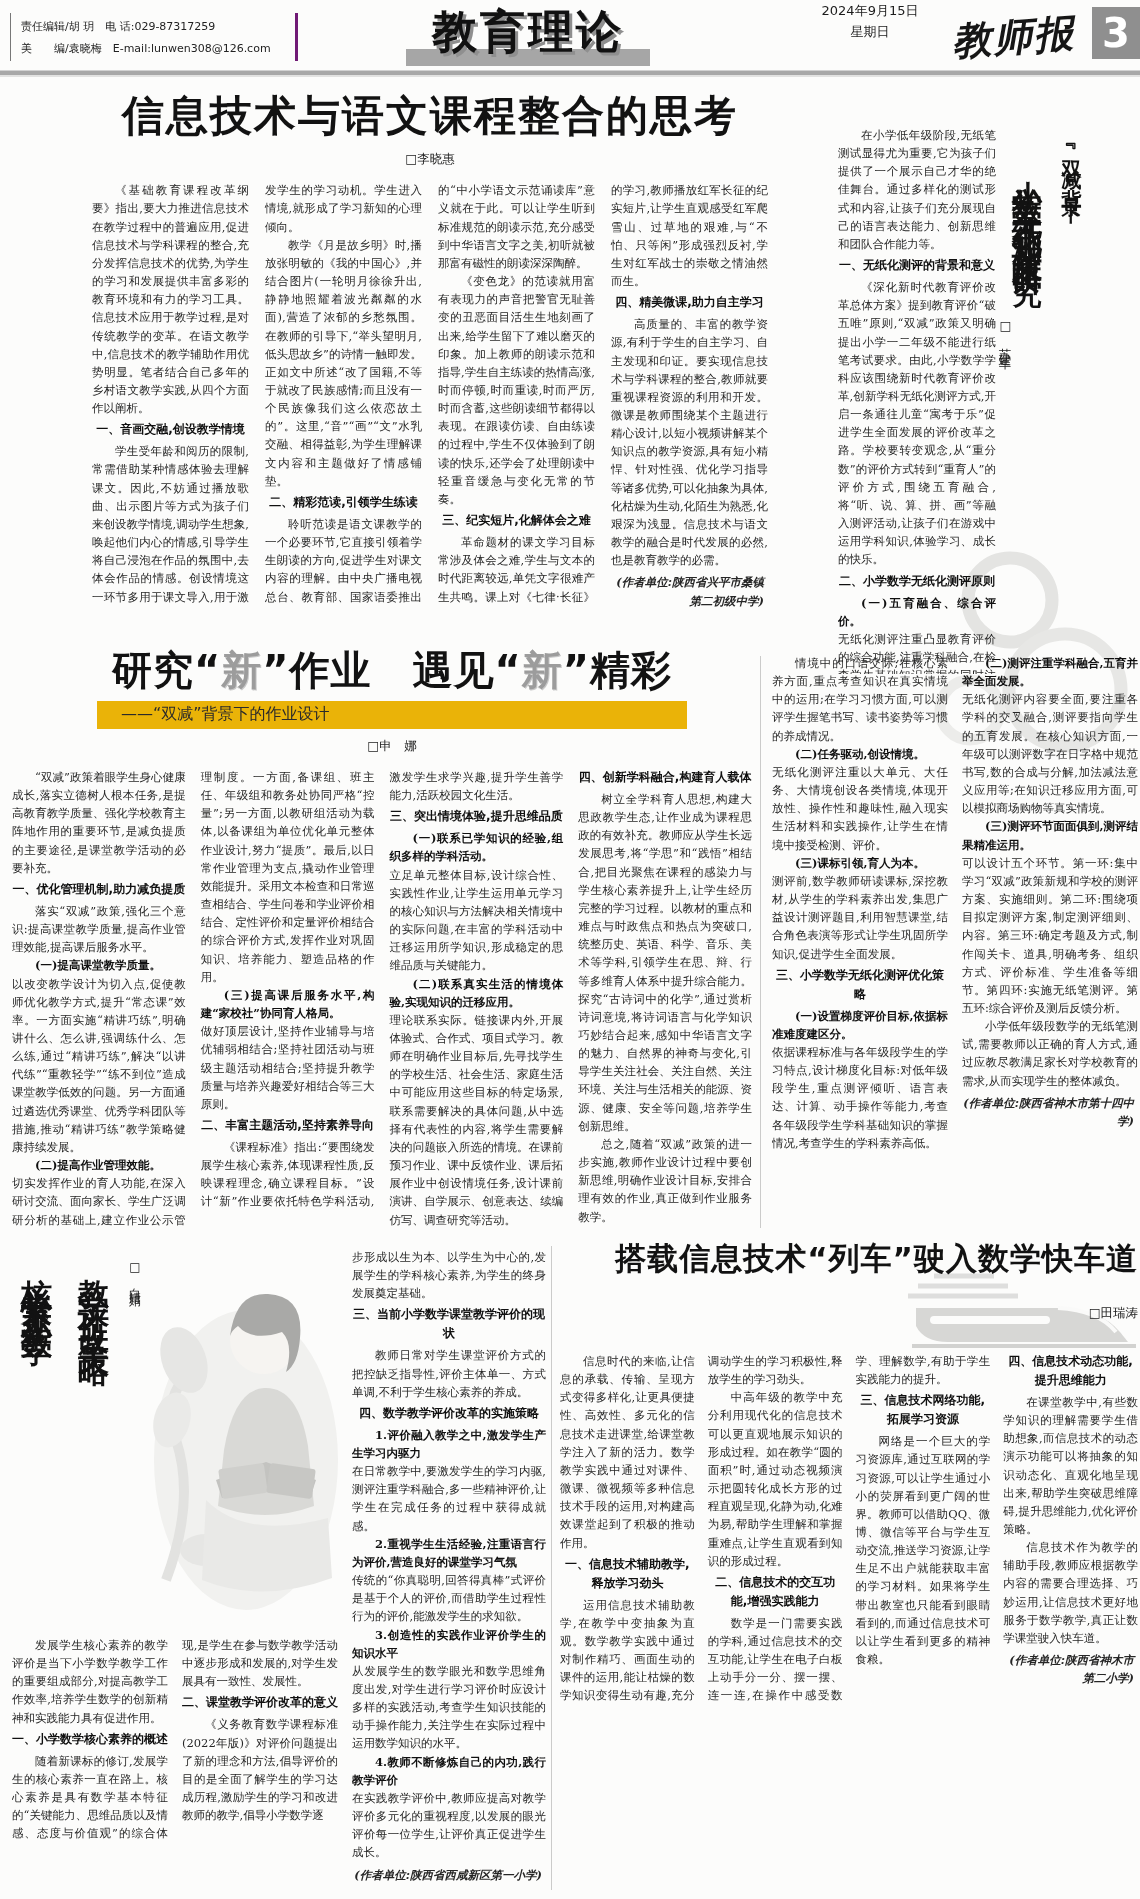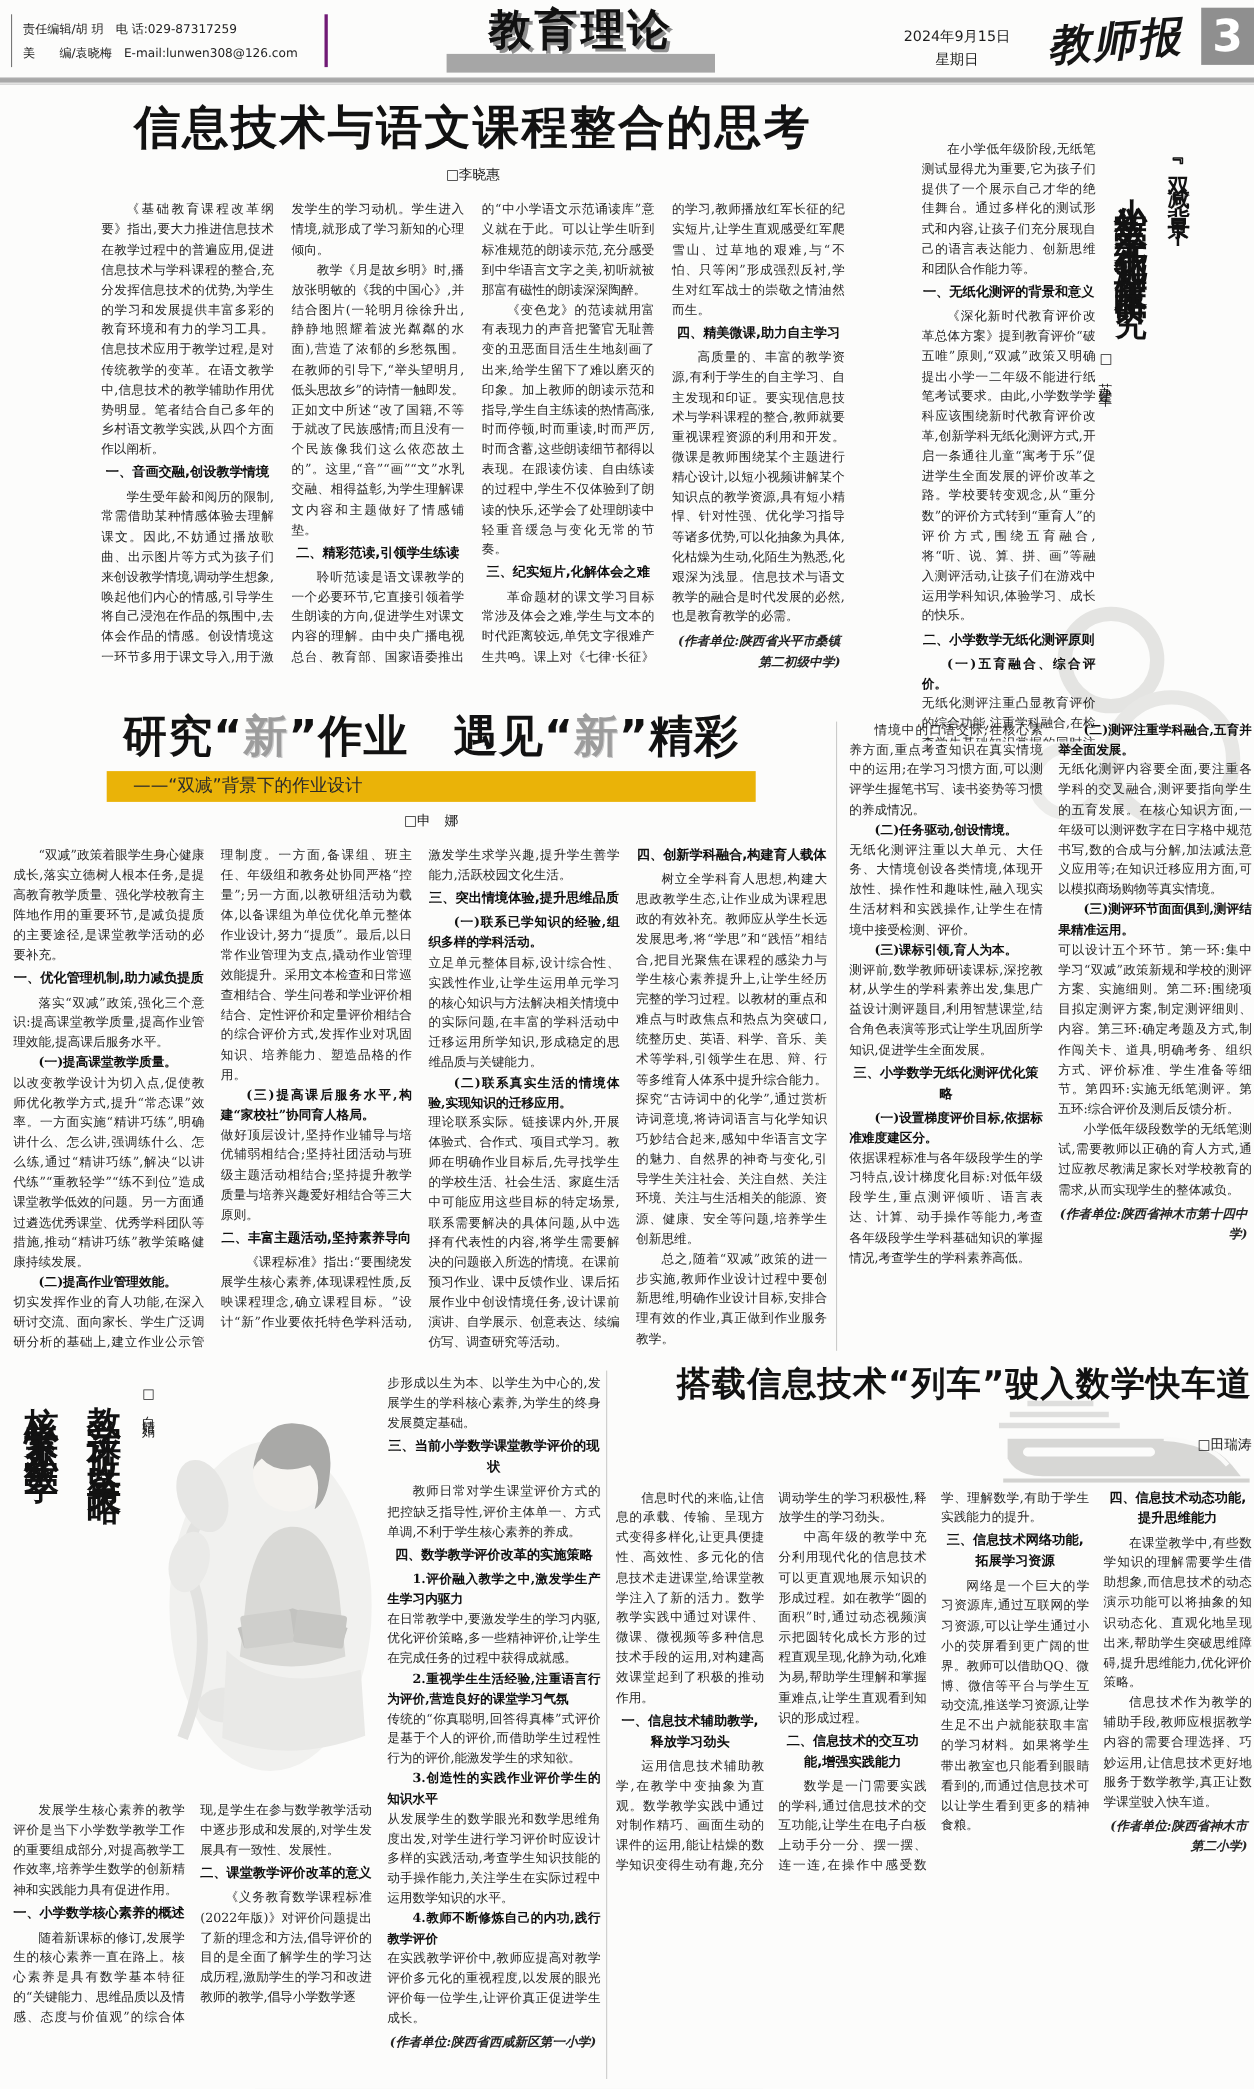--- a/index.html
+++ b/index.html
@@ -7,23 +7,23 @@
           overflow:hidden; font-family:"DejaVu Serif", serif; color:#1c1c1c; }
 
   
   .hdr-info { position:absolute; left:10px; top:13px; width:288px; height:48px;
               border-left:1px solid #777; border-right:3px solid #701a75; box-sizing:border-box;
               padding:3px 0 0 10px; font-size:11px; line-height:2.0;
               font-family:"DejaVu Sans", sans-serif; color:#222; }
   .sec-title-wrap { position:absolute; left:398px; top:5px; width:260px; height:64px; text-align:center; }
   .sec-shadow { position:absolute; left:8px; top:44px; width:244px; height:17px; background:#a6a6a6; }
   .sec-title { position:relative; margin:0; font-family:"DejaVu Sans", sans-serif; font-weight:bold;
-               font-size:39px; line-height:1.2; letter-spacing:3px; color:#111;
+               font-size:45px; line-height:1.2; letter-spacing:3px; color:#111;
                text-shadow:3px 3px 0 #8f8f8f; }
-  .hdr-date { position:absolute; left:795px; top:24px; width:150px; text-align:center;
+  .hdr-date { position:absolute; left:795px; top:1px; width:150px; text-align:center;
               font-size:13px; line-height:1.6; font-family:"DejaVu Sans", sans-serif; }
   .hdr-logo { position:absolute; left:952px; top:10px; width:135px; font-size:39px; font-weight:bold;
               font-style:italic; transform:rotate(-4deg); letter-spacing:2px; color:#161616; }
   .hdr-pageno { position:absolute; left:1092px; top:7px; width:48px; height:52px; background:#8f8f8f;
                 color:#fff; font-family:"DejaVu Sans", sans-serif; font-weight:bold; font-size:40px;
                 line-height:52px; text-align:center; }
   .hdr-rule { position:absolute; left:0; top:70px; width:1140px; height:4px; background:#a8a8a8;
               border-top:1px solid #d2d2d2; border-bottom:2px solid #e2e2e1; }
 
   
@@ -226,21 +226,21 @@
       <p class="p">随着新课标的修订,发展学生的核心素养一直在路上。核心素养是具有数学基本特征的“关键能力、思维品质以及情感、态度与价值观”的综合体现,是学生在参与数学教学活动中逐步形成和发展的,对学生发展具有一致性、发展性。</p>
       <p class="h">二、课堂教学评价改革的意义</p>
       <p class="p">《义务教育数学课程标准(2022年版)》对评价问题提出了新的理念和方法,倡导评价的目的是全面了解学生的学习达成历程,激励学生的学习和改进教师的教学,倡导小学数学逐</p>
     </div>
   <div class="ev-right art-body">
       <p class="p2">步形成以生为本、以学生为中心的,发展学生的学科核心素养,为学生的终身发展奠定基础。</p>
       <p class="h">三、当前小学数学课堂教学评价的现状</p>
       <p class="p">教师日常对学生课堂评价方式的把控缺乏指导性,评价主体单一、方式单调,不利于学生核心素养的养成。</p>
       <p class="h">四、数学教学评价改革的实施策略</p>
       <p class="h3">1.评价融入教学之中,激发学生产生学习内驱力</p>
-      <p class="p2">在日常教学中,要激发学生的学习内驱,优化评价策略,多一些精神评价,让学生在完成任务的过程中获得成就感。</p>
+      <p class="p2">在日常教学中,要激发学生的学习内驱,测评注重学科融合,多一些精神评价,让学生在完成任务的过程中获得成就感。</p>
       <p class="h3">2.重视学生生活经验,注重语言行为评价,营造良好的课堂学习气氛</p>
       <p class="p2">传统的“你真聪明,回答得真棒”式评价是基于个人的评价,而借助学生过程性行为的评价,能激发学生的求知欲。</p>
       <p class="h3">3.创造性的实践作业评价学生的知识水平</p>
       <p class="p2">从发展学生的数学眼光和数学思维角度出发,对学生进行学习评价时应设计多样的实践活动,考查学生知识技能的动手操作能力,关注学生在实际过程中运用数学知识的水平。</p>
       <p class="h3">4.教师不断修炼自己的内功,践行教学评价</p>
       <p class="p2">在实践教学评价中,教师应提高对教学评价多元化的重视程度,以发展的眼光评价每一位学生,让评价真正促进学生成长。</p>
       <p class="author">(作者单位:陕西省西咸新区第一小学)</p>
     </div>
 
   <div class="vr-bot"></div>

